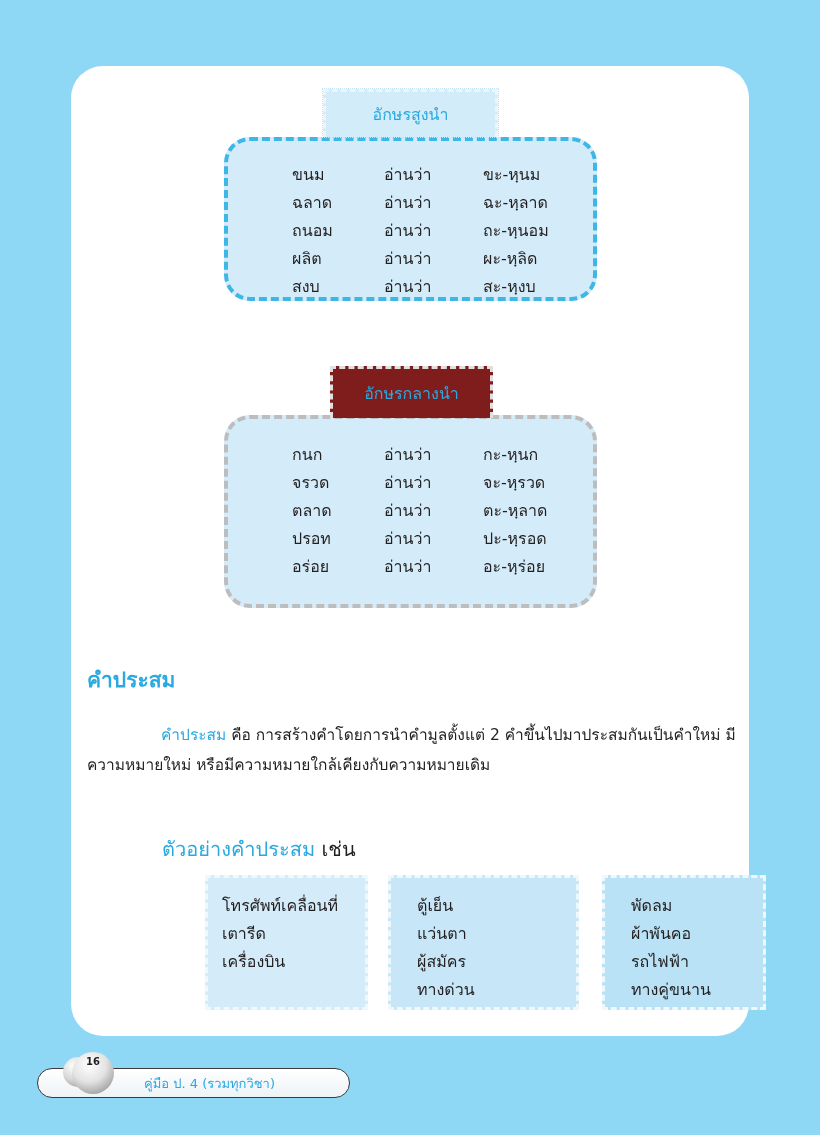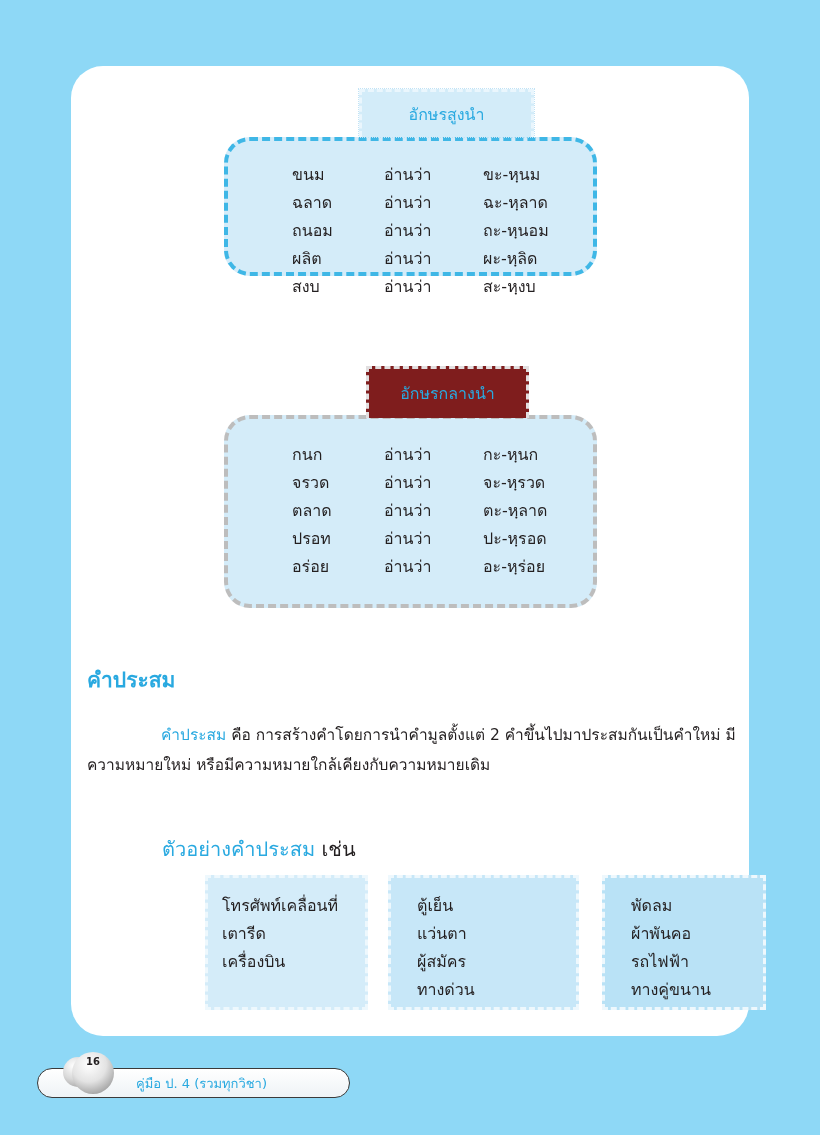--- a/index.html
+++ b/index.html
@@ -17,21 +17,20 @@
       background: #ffffff;
       border-radius: 32px;
     }
     
     .tab-label {
       position: absolute;
       display: flex; align-items: center; justify-content: center;
       font-size: 16px;
       color: #29a9e0;
       z-index: 2;
-      margin-left: 36px;
     }
     .tab-high {
       left: 323px; top: 89px; width: 175px; height: 48px;
       background: #d3ecf9;
       border: 3px dashed #eaf6fd;
       border-bottom: none;
       outline: 1px dotted #c2e3f5;
     }
     .tab-mid {
       left: 330px; top: 366px; width: 163px; height: 52px;
@@ -40,21 +39,21 @@
       border-bottom: none;
     }
     
     .word-box {
       position: absolute;
       background: #d4ecf9;
       border-radius: 26px;
       z-index: 1;
     }
     .box-high {
-      left: 224px; top: 137px; width: 373px; height: 139px;
+      left: 224px; top: 137px; width: 373px; height: 164px;
       border: 4px dashed #3fb7e6;
       text-decoration: underline;
     }
     .box-mid {
       left: 224px; top: 415px; width: 373px; height: 193px;
       border: 4px dashed #bdbdbd;
     }
     .word-grid {
       position: absolute;
       left: 64px; top: 20px;
@@ -106,21 +105,21 @@
     .footer-pill {
       position: absolute;
       left: 37px; top: 1068px;
       width: 313px; height: 30px;
       border: 1.5px solid #3a3a3a;
       border-radius: 15px;
       background: linear-gradient(#ffffff, #eef3f6);
     }
     .footer-text {
       position: absolute;
-      left: 136px; top: 1073px;
+      left: 144px; top: 1073px;
       font-size: 13px;
       color: #29a9e0;
       text-align: right;
     }
     .ball-small {
       position: absolute;
       left: 63px; top: 1057px;
       width: 30px; height: 30px; border-radius: 50%;
       background: radial-gradient(circle at 35% 30%, #ffffff 0%, #d9d9d9 45%, #8c8c8c 100%);
       z-index: 3;

